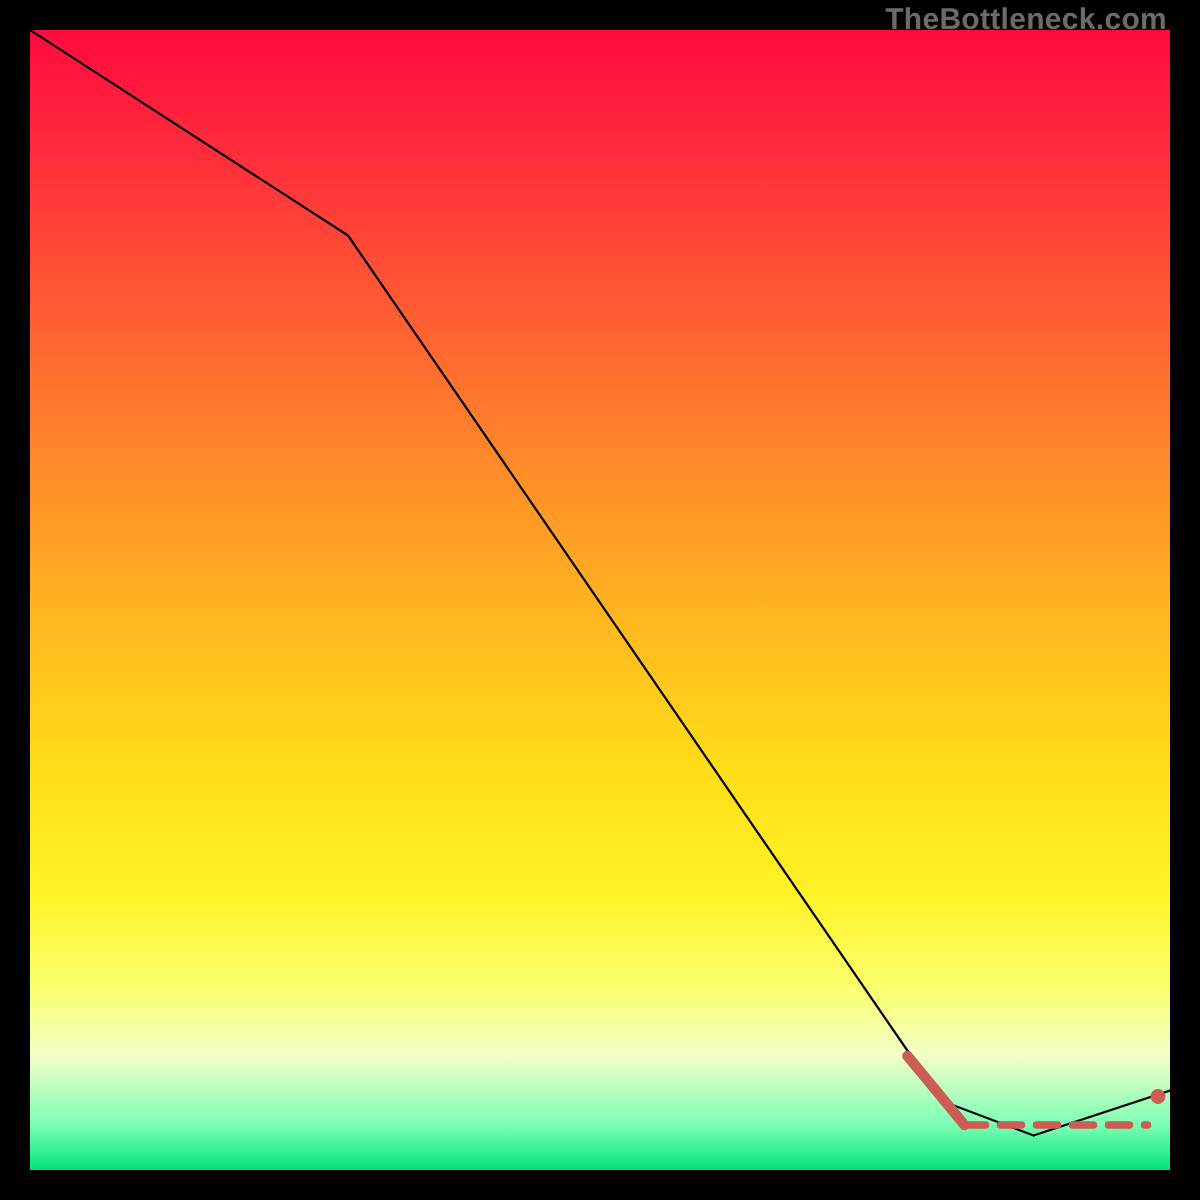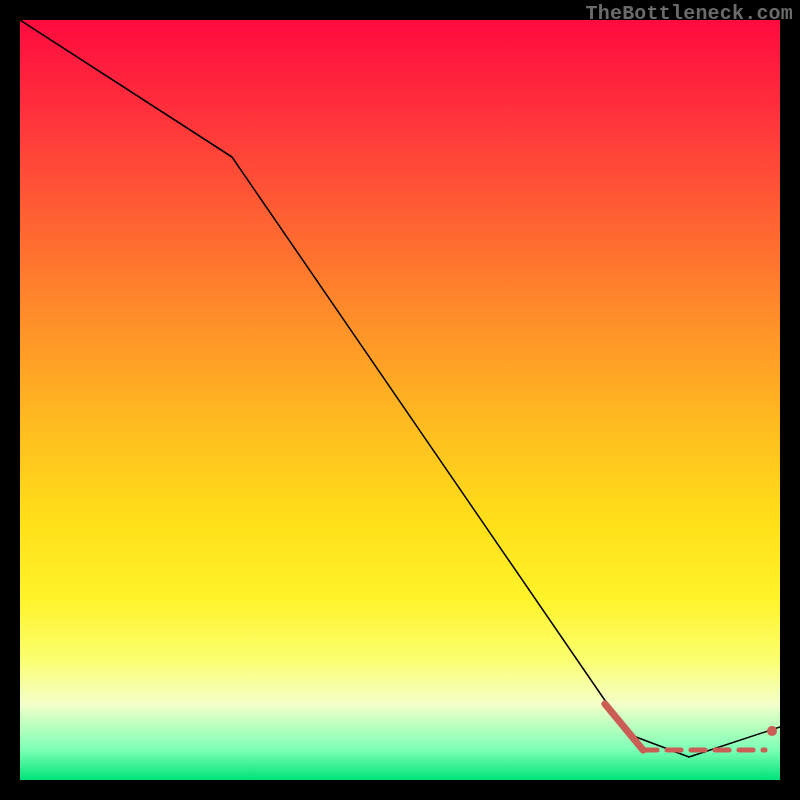--- a/index.html
+++ b/index.html
@@ -34,22 +34,22 @@
       #fff329 76%,
       #fbff6e 84%,
       #f3ffc8 90%,
       #7dffb5 96%,
       #00e37a 100%
     );
   }
   .watermark {
     position: absolute;
     top: 2px;
-    right: 7px;
-    font-family: Liberation Mono, monospace;
+    right: 22px;
+    font-family: Liberation Sans, sans-serif;
     font-size: 20px;
     font-weight: 600;
     color: #6b6b6b;
     letter-spacing: 0.2px;
     user-select: none;
   }
   svg.overlay {
     position: absolute;
     left: 20px;
     top: 20px;

